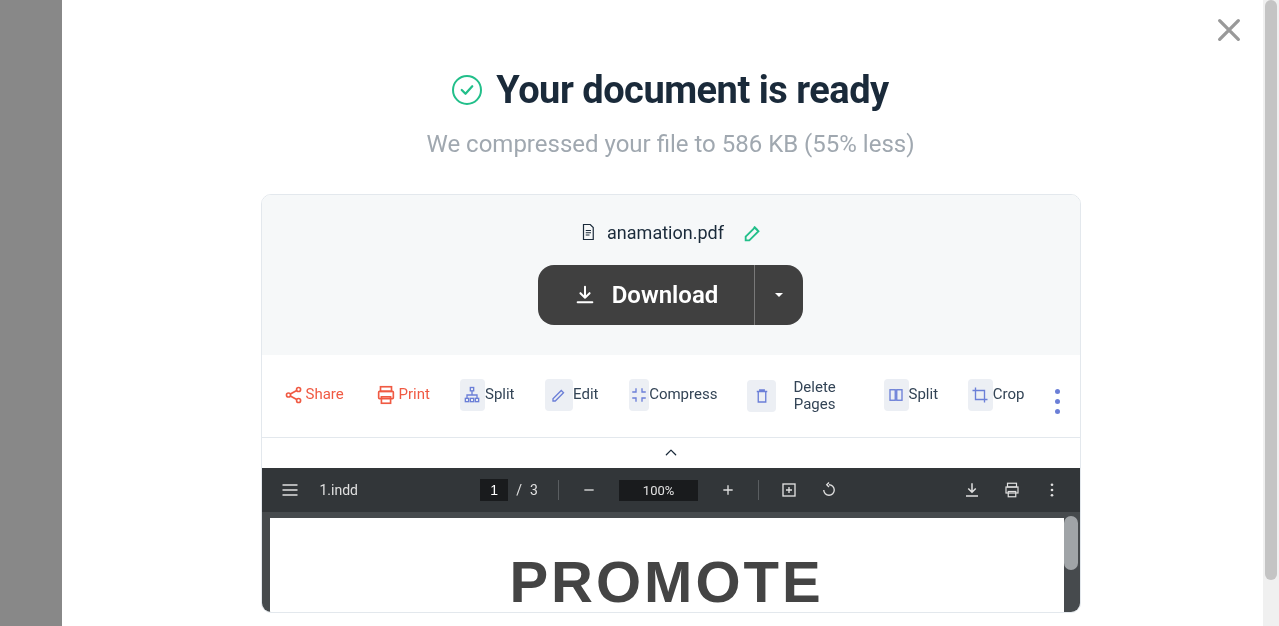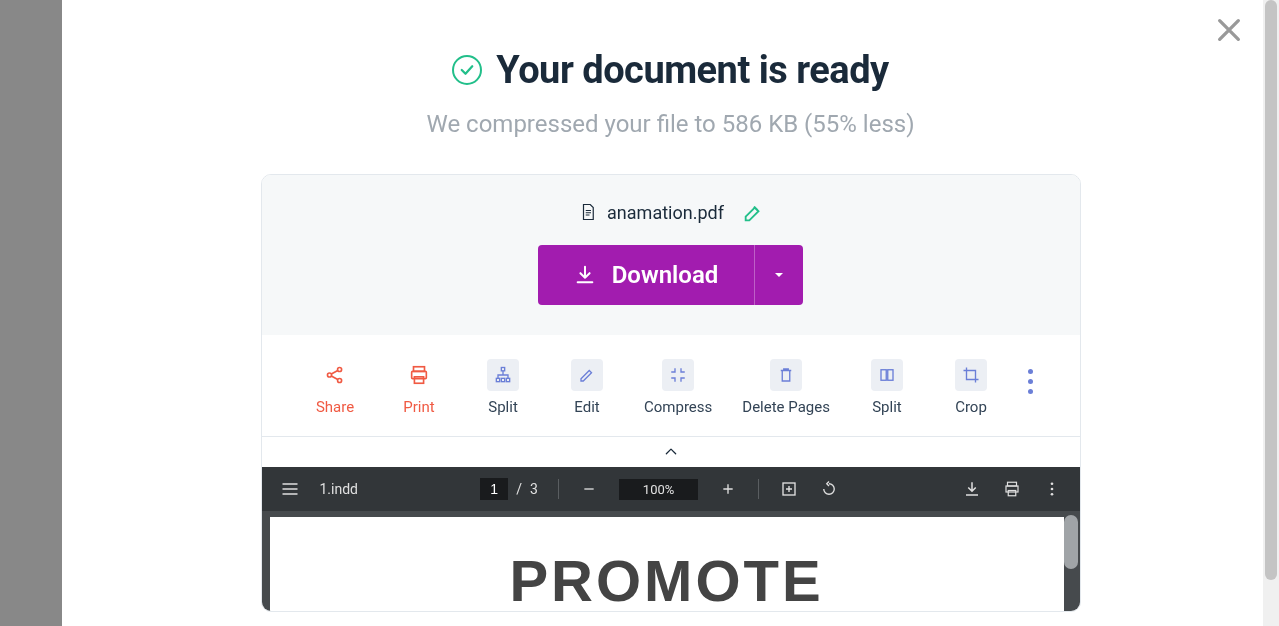--- a/index.html
+++ b/index.html
@@ -47,21 +47,21 @@
     position: absolute;
     top: 14px;
     right: 34px;
     width: 32px;
     height: 32px;
     cursor: pointer;
     color: #999;
   }
   .header {
     text-align: center;
-    padding-top: 48px;
+    padding-top: 68px;
   }
   .title-row {
     display: flex;
     align-items: center;
     justify-content: center;
     gap: 14px;
   }
   .check-icon {
     width: 30px;
     height: 30px;
@@ -115,23 +115,23 @@
   .rename-icon {
     width: 20px;
     height: 20px;
     color: #22BF8A;
     cursor: pointer;
     margin-left: 8px;
   }
   .download-btn {
     display: inline-flex;
     align-items: flex-end;
-    background: #a21caf;
+    background: #404040;
     color: #fff;
-    border-radius: 4px;
+    border-radius: 16px;
     overflow: hidden;
     cursor: pointer;
   }
   .download-main {
     display: flex;
     align-items: center;
     gap: 16px;
     padding: 16px 36px;
     font-size: 24px;
     font-weight: 600;
@@ -151,23 +151,22 @@
     display: flex;
     align-items: flex-start;
     justify-content: center;
     gap: 30px;
     padding: 24px 20px 20px;
     border-bottom: 1px solid #e3e8ed;
     background: #fff;
   }
   .tool {
     display: flex;
-    flex-direction: column;
-    align-items: center;
-    gap: 8px;
+    flex-direction: row;
+    align-items: center;
     cursor: pointer;
     min-width: 54px;
   }
   .tool-icon-box {
     width: 32px;
     height: 32px;
     border-radius: 4px;
     display: flex;
     align-items: center;
     justify-content: center;

